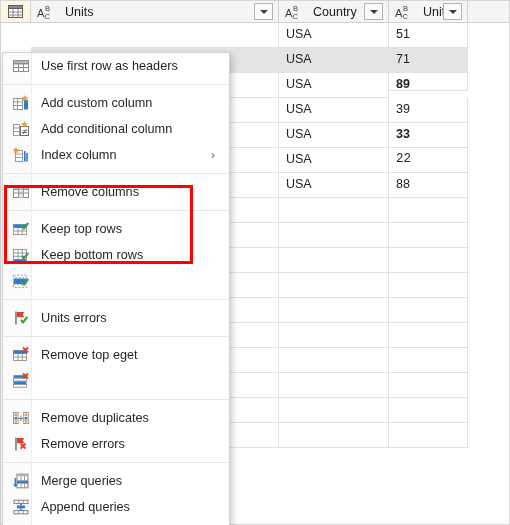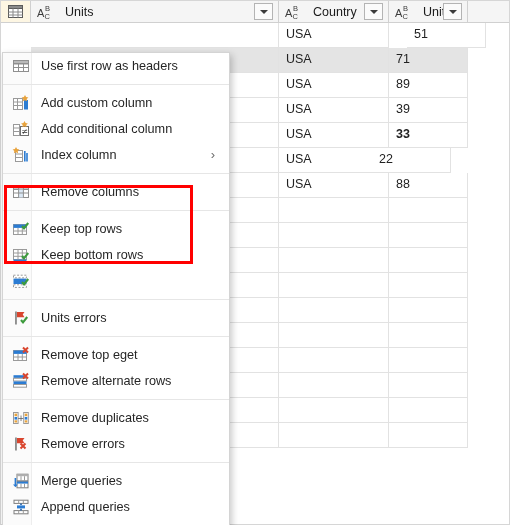--- a/index.html
+++ b/index.html
@@ -106,36 +106,36 @@
           </span>
           <span class="htxt">Units</span>
           <span class="filterbtn">
             <span class="caret"></span>
           </span>
         </div>
       </div>
     <div id="grid-cells">
         <div class="cell" style="left: 30px; top: 22px; width: 248px; height: 25px;"></div>
         <div class="cell" style="left: 278px; top: 22px; width: 110px; height: 25px;">USA</div>
-        <div class="cell" style="left: 388px; top: 22px; width: 79px; height: 25px; margin-left: 18px;">51</div>
+        <div class="cell" style="left: 388px; top: 22px; width: 79px; height: 25px;">51</div>
         <div class="cell sel" style="left: 30px; top: 47px; width: 248px; height: 25px;"></div>
         <div class="cell sel" style="left: 278px; top: 47px; width: 110px; height: 25px;">USA</div>
         <div class="cell sel" style="left: 388px; top: 47px; width: 79px; height: 25px;">71</div>
         <div class="cell" style="left: 30px; top: 72px; width: 248px; height: 25px;"></div>
         <div class="cell" style="left: 278px; top: 72px; width: 110px; height: 25px;">USA</div>
-        <div class="cell" style="left: 388px; top: 72px; width: 79px; height: 25px;">89</div>
+        <div class="cell" style="left: 388px; top: 72px; width: 79px; height: 18px; font-weight: bold;">89</div>
         <div class="cell" style="left: 30px; top: 97px; width: 248px; height: 25px;"></div>
         <div class="cell" style="left: 278px; top: 97px; width: 110px; height: 25px;">USA</div>
         <div class="cell" style="left: 388px; top: 97px; width: 79px; height: 25px;">39</div>
         <div class="cell" style="left: 30px; top: 122px; width: 248px; height: 25px;"></div>
         <div class="cell" style="left: 278px; top: 122px; width: 110px; height: 25px;">USA</div>
         <div class="cell" style="left: 388px; top: 122px; width: 79px; height: 25px; font-weight: bold;">33</div>
         <div class="cell" style="left: 30px; top: 147px; width: 248px; height: 25px;"></div>
         <div class="cell" style="left: 278px; top: 147px; width: 110px; height: 25px;">USA</div>
-        <div class="cell" style="left: 371px; top: 147px; width: 79px; height: 25px;">22</div>
+        <div class="cell" style="left: 388px; top: 147px; width: 79px; height: 25px; font-family: Liberation Mono, monospace;">22</div>
         <div class="cell" style="left: 30px; top: 172px; width: 248px; height: 25px;"></div>
         <div class="cell" style="left: 278px; top: 172px; width: 110px; height: 25px;">USA</div>
         <div class="cell" style="left: 388px; top: 172px; width: 79px; height: 25px;">88</div>
         <div class="cell" style="left: 30px; top: 197px; width: 248px; height: 25px;"></div>
         <div class="cell" style="left: 278px; top: 197px; width: 110px; height: 25px;"></div>
         <div class="cell" style="left: 388px; top: 197px; width: 79px; height: 25px;"></div>
         <div class="cell" style="left: 30px; top: 222px; width: 248px; height: 25px;">onsect...</div>
         <div class="cell" style="left: 278px; top: 222px; width: 110px; height: 25px;"></div>
         <div class="cell" style="left: 388px; top: 222px; width: 79px; height: 25px;"></div>
         <div class="cell" style="left: 30px; top: 247px; width: 248px; height: 25px;"></div>
@@ -302,21 +302,20 @@
         <div class="mi">
           <span class="ico">
             <svg width="18" height="18" viewBox="0 0 18 18">
               <rect x="1.5" y="3.2" width="13" height="2.7" fill="#2b7cd3"></rect>
               <rect x="1.5" y="6.3" width="13" height="2.7" fill="#ffffff" stroke="#9a9a9a"></rect>
               <rect x="1.5" y="9.4" width="13" height="2.7" fill="#2b7cd3"></rect>
               <rect x="1.5" y="12.5" width="13" height="2.7" fill="#ffffff" stroke="#9a9a9a"></rect>
               <path d="M11 1.5 l5 5 M16 1.5 l-5 5" stroke="#d9452e" stroke-width="2" fill="none"></path>
             </svg>
           </span>
-          <span class="lbl">Remove alternate rows</span>
         </div>
         <div class="sep"></div>
         <div class="mi">
           <span class="ico">
             <svg width="18" height="18" viewBox="0 0 18 18">
               <rect x="1.5" y="3.5" width="4.6" height="11" fill="#ffffff" stroke="#9a9a9a"></rect>
               <rect x="2.5" y="4.6" width="2.6" height="2.6" fill="#e8a33d"></rect>
               <rect x="2.5" y="8" width="2.6" height="2.6" fill="#2b7cd3"></rect>
               <rect x="2.5" y="11.3" width="2.6" height="2.2" fill="#e8a33d"></rect>
               <text x="8.9" y="11.6" font-size="9" font-family="DejaVu Sans" text-anchor="middle" fill="#5a5a5a">+</text>

